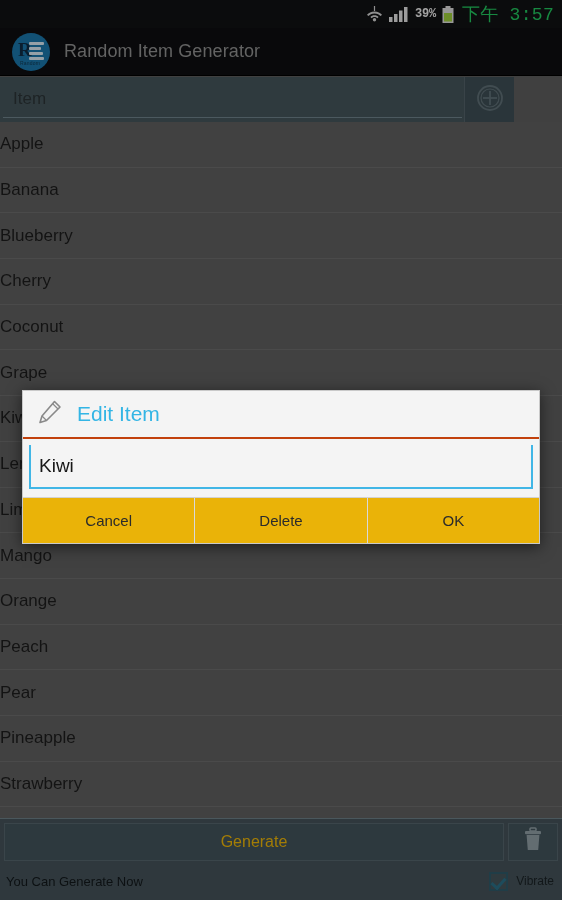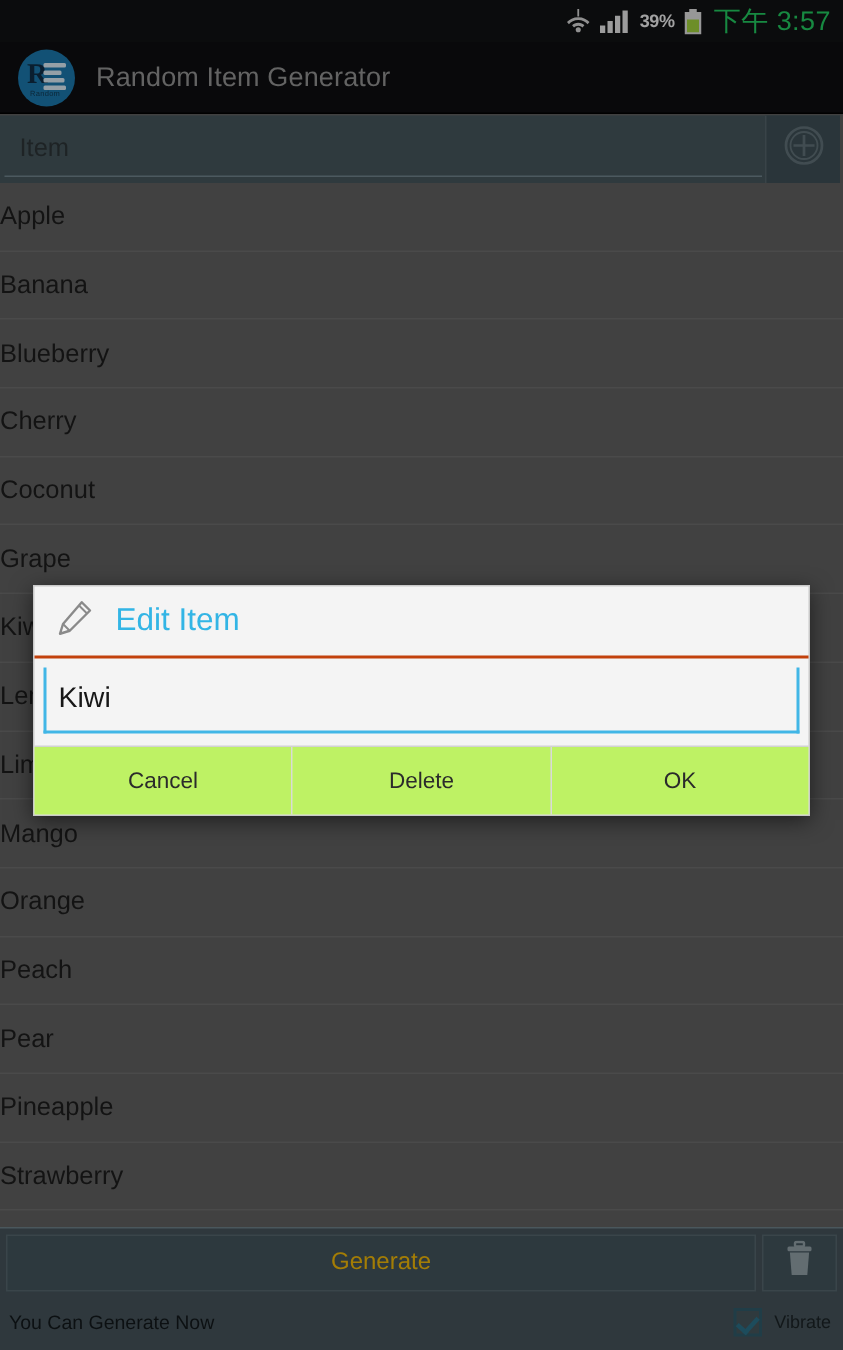--- a/index.html
+++ b/index.html
@@ -24,20 +24,21 @@
     position: absolute;
     top: 0; left: 0;
     width: 562px;
     height: 28px;
     background: #111213;
     display: flex;
     align-items: center;
     justify-content: flex-end;
     padding-right: 8px;
     gap: 6px;
+    font-family: Liberation Mono, monospace;
   }
   .st-icon { display: block; }
   .batt-pct {
     color: #e8e8e8;
     font-size: 12px;
     font-weight: bold;
     letter-spacing: -0.2px;
   }
   .clock {
     color: #22c55e;
@@ -101,21 +102,21 @@
   .app-title {
     color: #8e8e8e;
     font-size: 18px;
     letter-spacing: 0.1px;
   }
 
   
   .inputrow {
     position: absolute;
     top: 77px; left: 0;
-    width: 560px;
+    width: 514px;
     height: 45px;
     background: #44545a;
     display: flex;
     align-items: stretch;
   }
   .item-field {
     flex: 1;
     margin: 3px 2px 4px 3px;
     border-bottom: 1px solid #6d8089;
     display: flex;
@@ -276,21 +277,21 @@
     height: 46px;
   }
   .dlg-btn {
     flex: 1;
     display: flex;
     align-items: center;
     justify-content: center;
     color: #2b2b2b;
     font-size: 15px;
     border-right: 1px solid #d9d9d9;
-    background: #bef264;
+    background: #eab308;
   }
   .dlg-btn:last-child { border-right: none; }
 </style>
 </head>
 <body>
 
 <div id="app">
 
   <div class="statusbar">
     <span>

